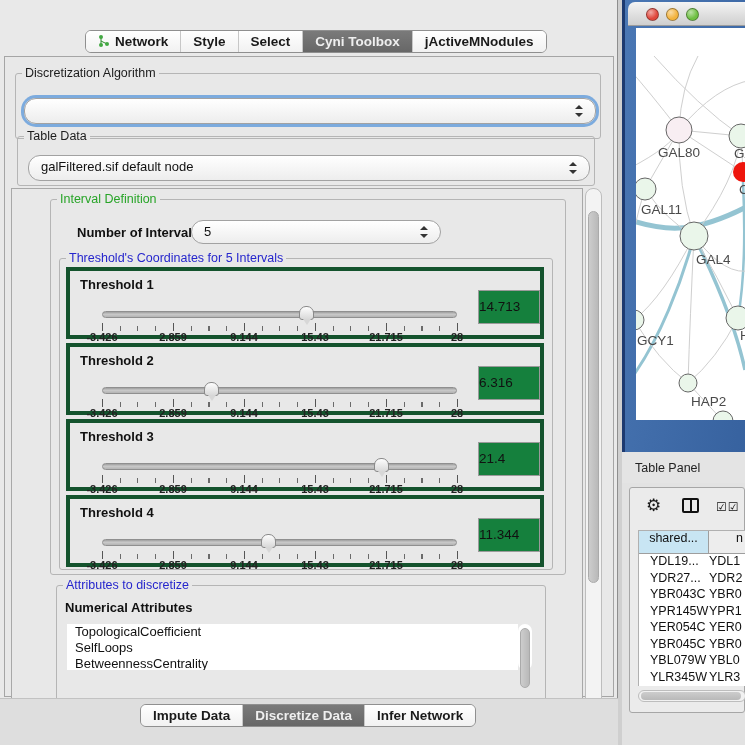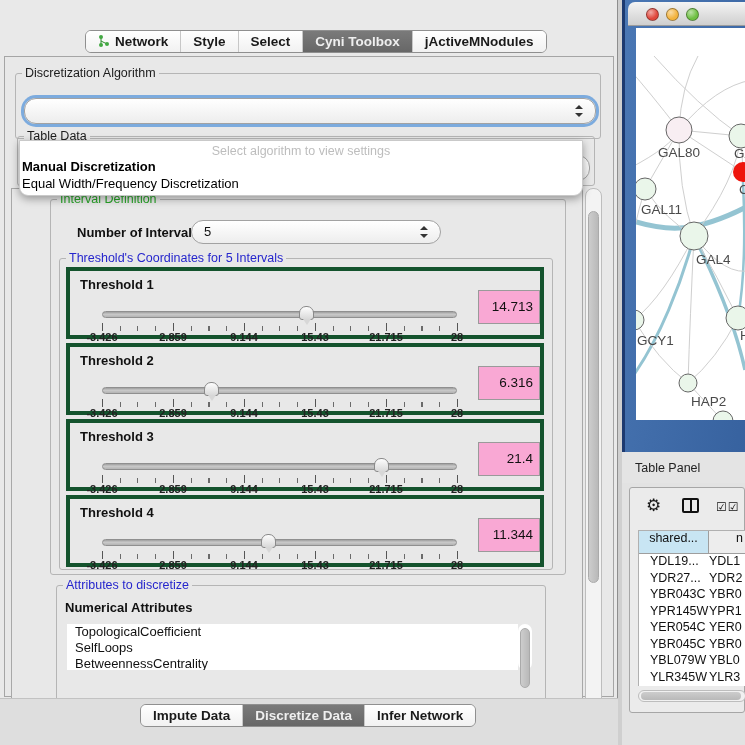--- a/index.html
+++ b/index.html
@@ -51,21 +51,21 @@
   .track { position:absolute; left:32px; top:40px; width:355px; height:7px; background:linear-gradient(#9e9e9e,#c9c9c9 45%,#b3b3b3); border:1px solid #8f8f8f; border-radius:4px; }
   .thumb { position:absolute; top:-6px; width:15px; height:14px; background:linear-gradient(#fdfdfd,#d9d9d9); border:1px solid #8a8a8a; border-radius:7px 7px 3px 3px; }
   .thumb::after { content:""; position:absolute; left:3px; top:12px; border:4px solid transparent; border-top:6px solid #d7d7d7; }
   .ticks { position:absolute; left:32px; top:52px; width:356px; height:8px;
     background:repeating-linear-gradient(90deg,#6a6a6a 0 1px,transparent 1px 17.75px);
     -webkit-mask:linear-gradient(#0000 0 3px,#000 3px); mask:linear-gradient(#0000 0 3px,#000 3px); }
   .ticks-major { position:absolute; left:32px; top:52px; width:356px; height:8px;
     background:repeating-linear-gradient(90deg,#555 0 1px,transparent 1px 71px); }
   .tick-labels { position:absolute; left:32px; top:60px; width:355px; height:12px; }
   .tick-label { position:absolute; transform:translateX(-50%); font-size:11px; font-weight:bold; color:#222; white-space:nowrap; }
-  .val-box { position:absolute; left:408px; top:19px; width:62px; height:34px; background:#f9a8d4; border:1px solid #9a9a9a; font-size:13.5px; text-align:right; padding:8px 6px 0 0; }
+  .val-box { position:absolute; left:408px; top:19px; width:62px; height:34px; background:#15803d; border:1px solid #9a9a9a; font-size:13.5px; padding:8px 6px 0 0; }
 
   
   #attr-list { position:absolute; left:10px; top:38px; width:451px; height:46px; background:#fff; overflow:hidden; }
   .attr-item { font-size:13px; padding:0 0 1px 8px; color:#111; }
 
   #apply-btn { left:263px; top:671px; width:74px; height:22px; background:linear-gradient(#ffffff,#ececec); border:1px solid #8f8f8f; border-radius:6px; text-align:center; padding-top:2px; font-size:13.5px; font-weight:bold; }
 
   #bottom-tabs { left:140px; top:704px; height:23px; display:flex; border:1px solid #8f8f8f; border-radius:6px; overflow:hidden; }
   #cp-footer { left:0; top:698px; width:618px; height:47px; background:#dedede; border-top:1px solid #c2c2c2; }
 
@@ -122,25 +122,20 @@
 
   <div id="cp-body" class="abs">
 
     <div class="group" style="left:10px; top:16px; width:586px; height:66px;">
       <span class="gtitle dark">Discretization Algorithm</span>
       <div class="combo focus-ring" style="left:8px; top:24px; width:572px; height:26px;">
         <span class="spinner"></span>
       </div>
     </div>
 
-    <div id="algo-popup" class="abs">
-      <div id="algo-hint">Select algorithm to view settings</div>
-      <div class="algo-opt b">Manual Discretization</div>
-      <div class="algo-opt">Equal Width/Frequency Discretization</div>
-    </div>
 
     <div class="group" style="left:12px; top:79px; width:578px; height:50px;">
       <span class="gtitle dark">Table Data</span>
       <div class="combo" style="left:10px; top:18px; width:562px; height:26px;">
         <span class="cval">galFiltered.sif default node</span>
         <span class="spinner"></span>
       </div>
     </div>
 
     <div id="viewport">

